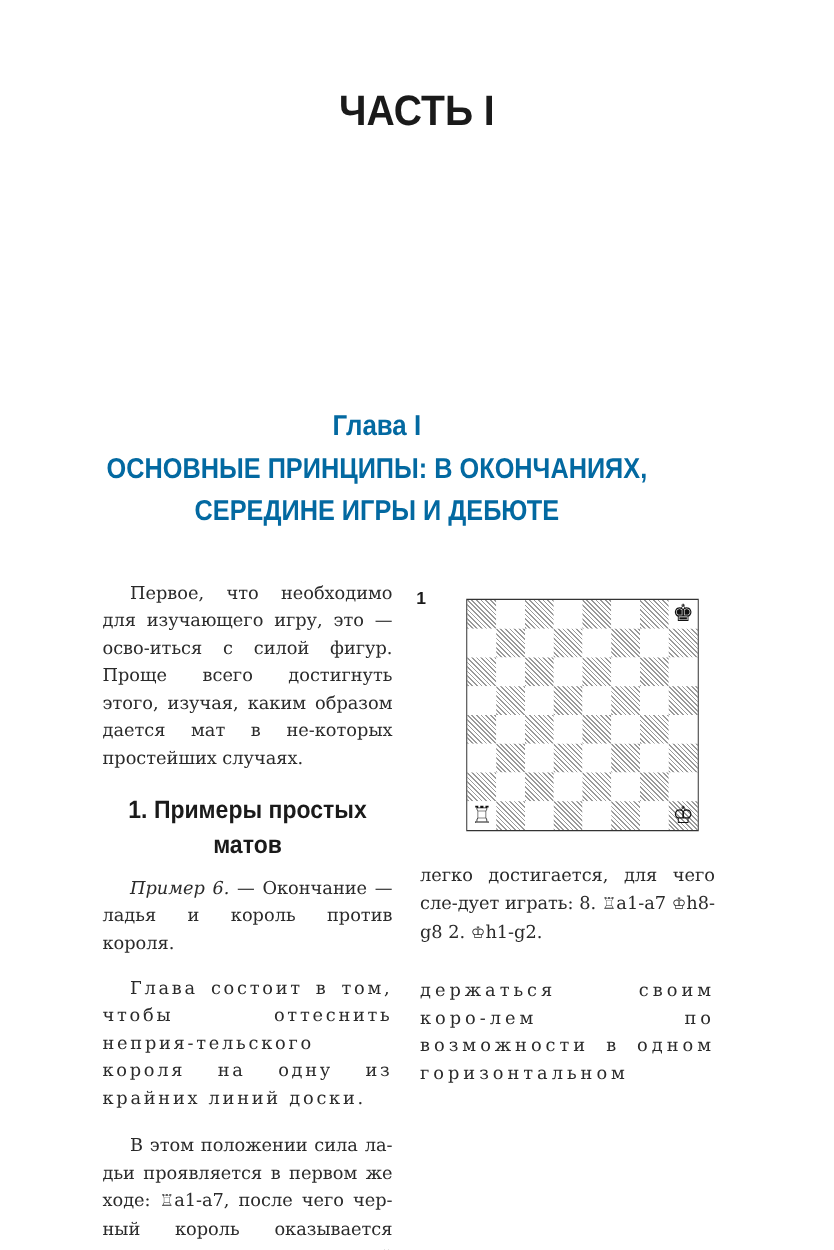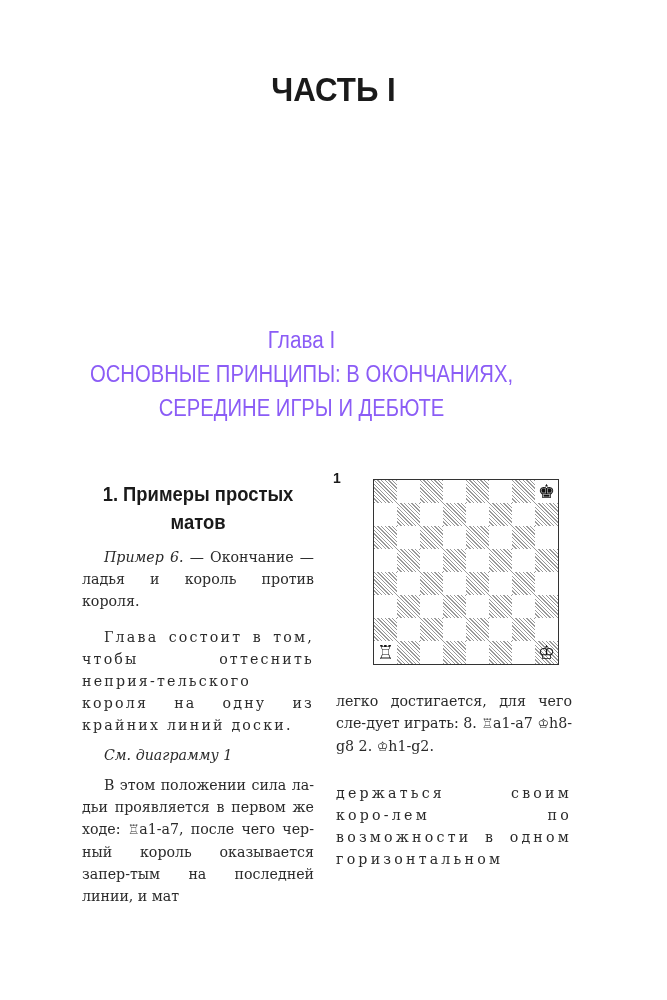--- a/index.html
+++ b/index.html
@@ -1,20 +1,20 @@
 <!DOCTYPE html>
 <html><head>
 <meta charset="utf-8">
 <style>
   html, body { margin:0; padding:0; background:#ffffff; }
   body { width:667px; height:1000px; position:relative; overflow:hidden; color:#1a1a1a; }
   .part-title { position:absolute; top:70px; left:0; width:667px; text-align:center;
     font-family:"Liberation Sans", sans-serif; font-weight:bold; font-size:34px; letter-spacing:0px; transform:scaleX(0.92); }
   .chapter { position:absolute; top:323px; left:0; width:603px; text-align:center;
-    font-family:"Liberation Sans", sans-serif; font-weight:normal; color:#8b5cf6; }
+    font-family:"Liberation Sans", sans-serif; font-weight:bold; color:#0369a1; }
   .chapter .num { font-size:23px; line-height:34px; display:block; transform:scaleX(0.9); }
   .chapter .title { font-size:23px; line-height:34px; display:block; transform:scaleX(0.88); }
   .col { position:absolute; font-family:"DejaVu Serif", serif; font-size:14.2px; line-height:22px; color:#2a2a2a; }
   .col p { margin:0; text-align:justify; text-align-last:left; hyphens:manual; }
   .left { left:82px; top:464px; width:232px; }
   .right { left:336px; top:690px; width:236px; }
   .indent { text-indent:22px; }
   .sec { font-family:"Liberation Sans", sans-serif; font-weight:bold; font-size:20px; line-height:28px; text-align:center; margin:16px 0 10px 0; color:#1a1a1a; transform:scaleX(0.92); }
   .it { font-style:italic; }
   .gap { height:14px; }
@@ -33,29 +33,29 @@
 
 <div class="part-title">ЧАСТЬ I</div>
 
 <div class="chapter">
   <span class="num">Глава I</span>
   <span class="title">ОСНОВНЫЕ ПРИНЦИПЫ: В ОКОНЧАНИЯХ,</span>
   <span class="title">СЕРЕДИНЕ ИГРЫ И ДЕБЮТЕ</span>
 </div>
 
 <div class="col left">
+  <p class="indent">Первое, что необходимо для изучающего игру, это — осво-иться с силой фигур. Проще всего достигнуть этого, изучая, каким образом дается мат в не-которых простейших случаях.</p>
   <div class="sec">
     <div>1. Примеры простых</div>
     <div>матов</div>
   </div>
   <p class="indent"><span class="it">Пример 6.</span><span> — Окончание — ладья и король против короля.</span></p>
   <div class="gap"></div>
   <p class="indent spaced">Глава состоит в том, чтобы оттеснить неприя-тельского короля на одну из крайних линий доски.</p>
   <div class="gap" style="height:8px"></div>
-  <p class="indent it">См. диаграмму 1</p>
   <div class="gap" style="height:8px"></div>
   <p class="indent"><span>В этом положении сила ла-дьи проявляется в первом же ходе: </span><span class="glyph">♖</span><span>a1-a7, после чего чер-ный король оказывается запер-тым на последней линии, и мат</span></p>
 </div>
 
 <div class="diag-num">1</div>
 <div class="board" id="board">
     <div class="sq dark"></div>
     <div class="sq light"></div>
     <div class="sq dark"></div>
     <div class="sq light"></div>

